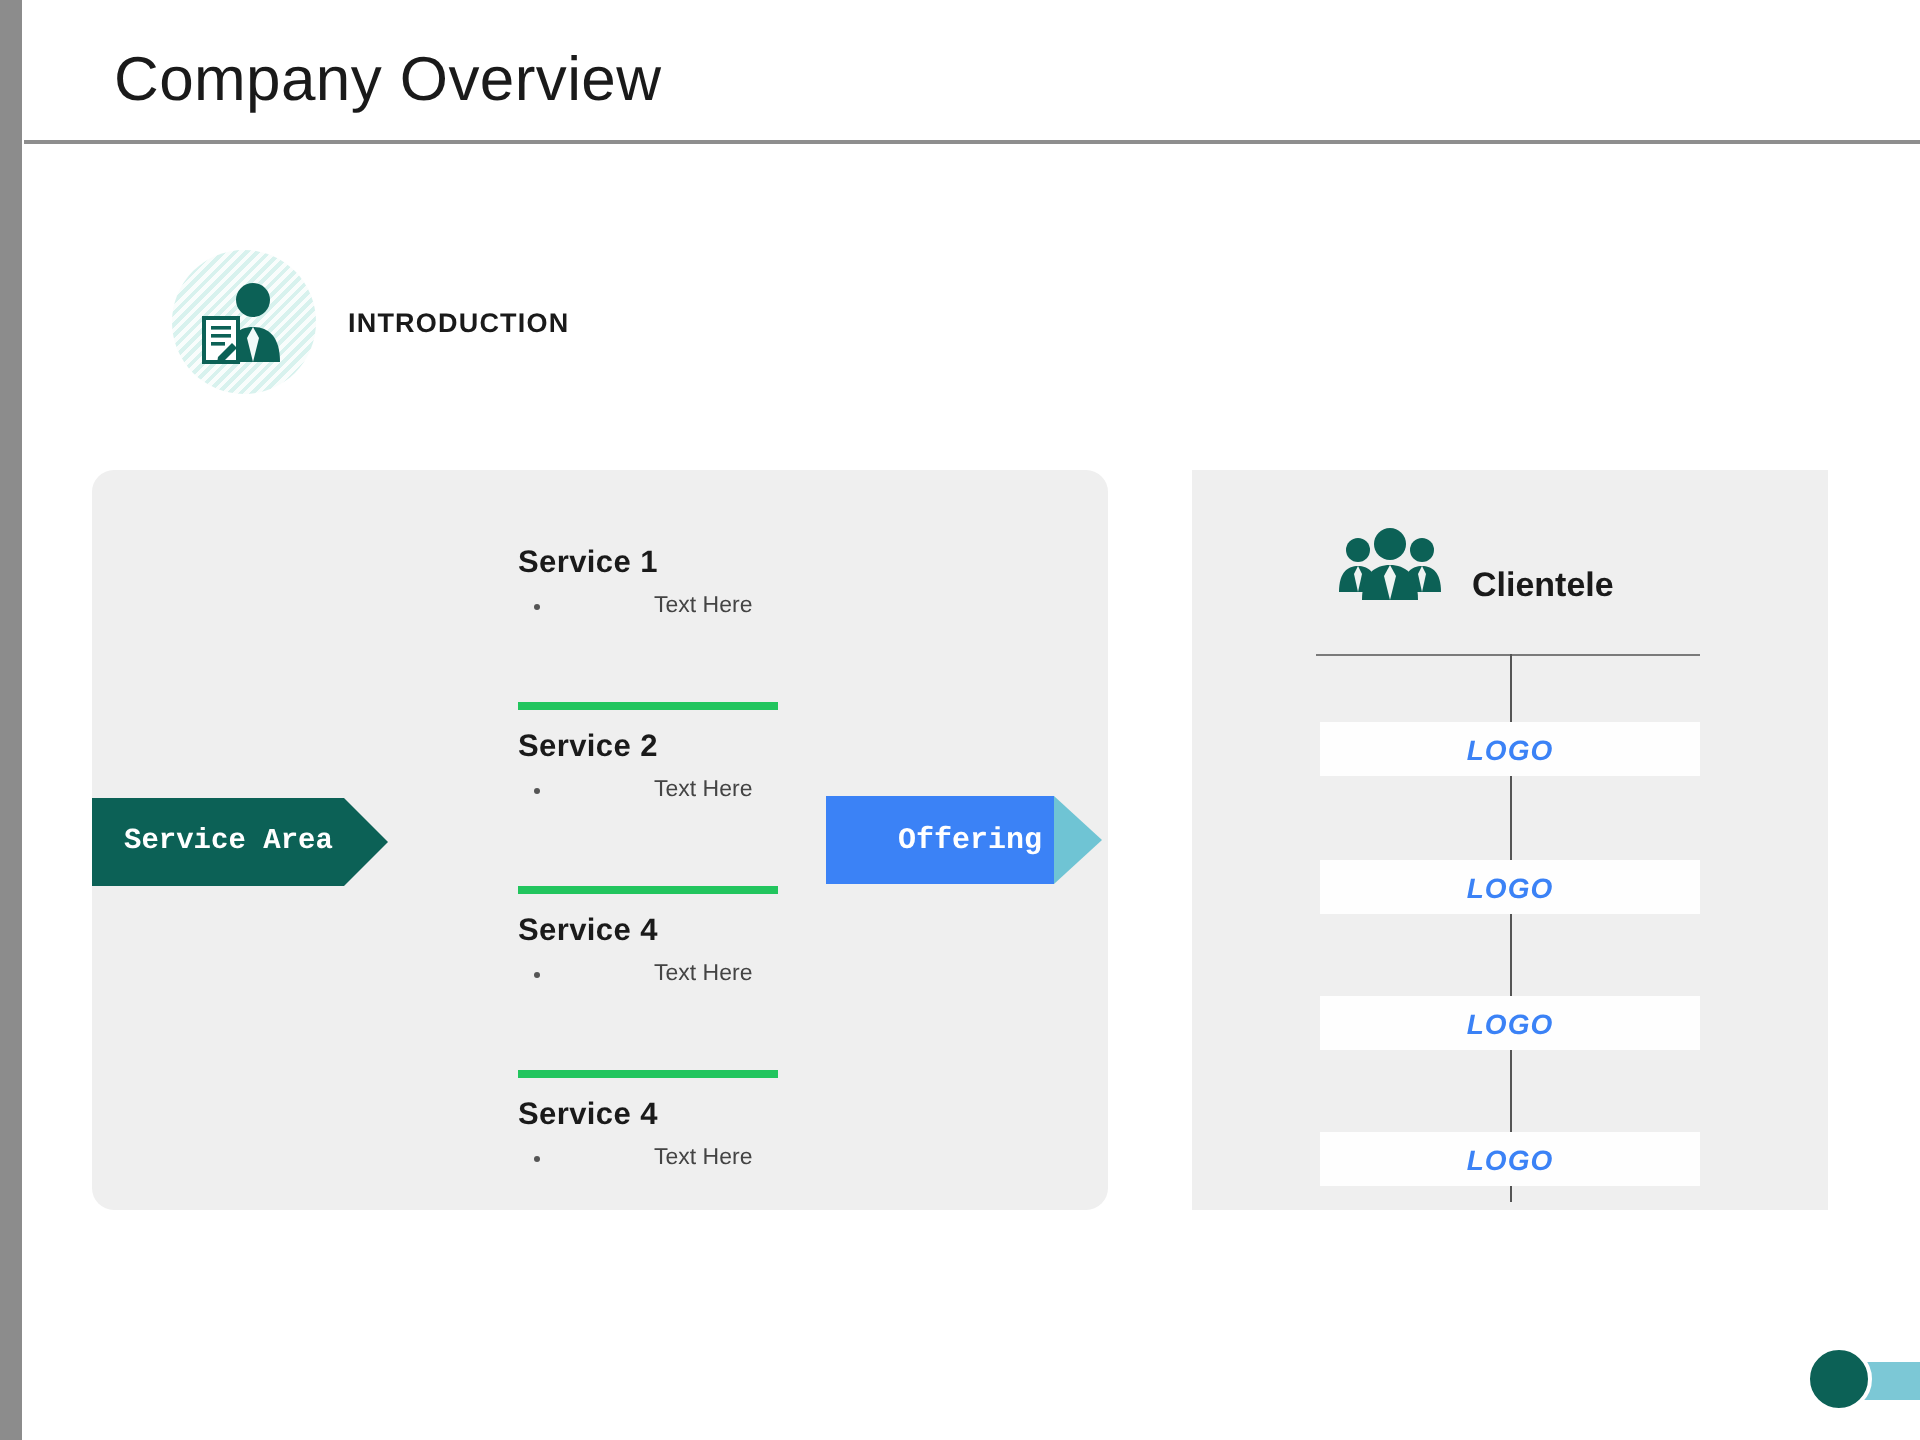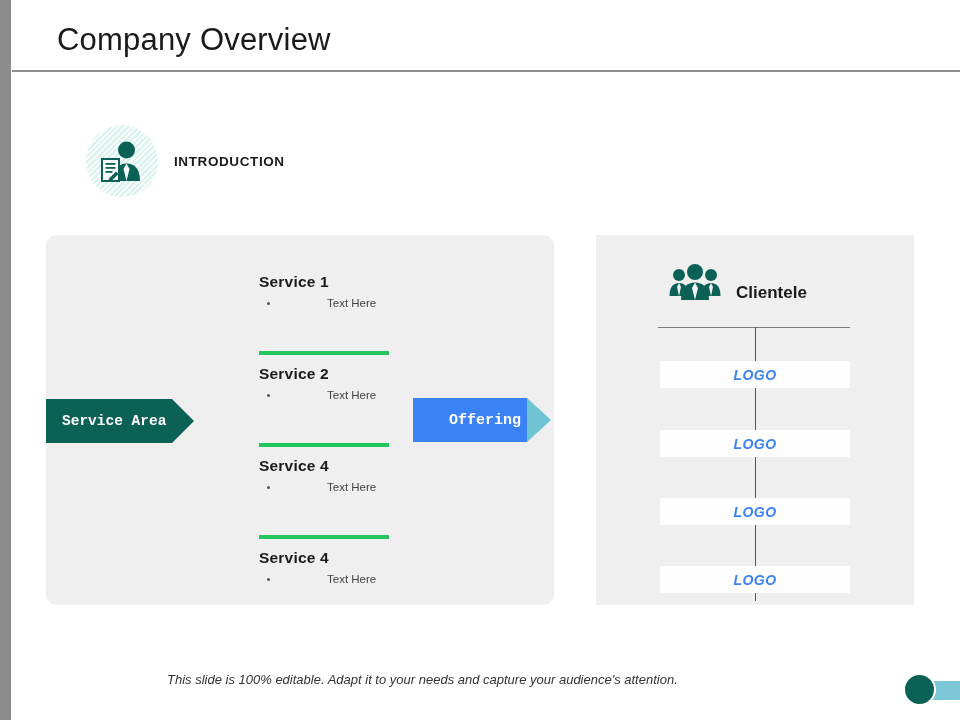--- a/index.html
+++ b/index.html
@@ -257,17 +257,16 @@
     <div class="tip"></div>
   </div>
 
   <div class="chevron chev-offering">
     <div class="body">
       <span>Offering</span>
     </div>
     <div class="tip"></div>
   </div>
 
-  <div class="footer-note">This slide is 100% editable. Adapt it to your needs and capture your audience's attention.</div>
   <div class="deco-bar"></div>
   <div class="deco-circle"></div>
 
 </div>
 
 </body></html>

